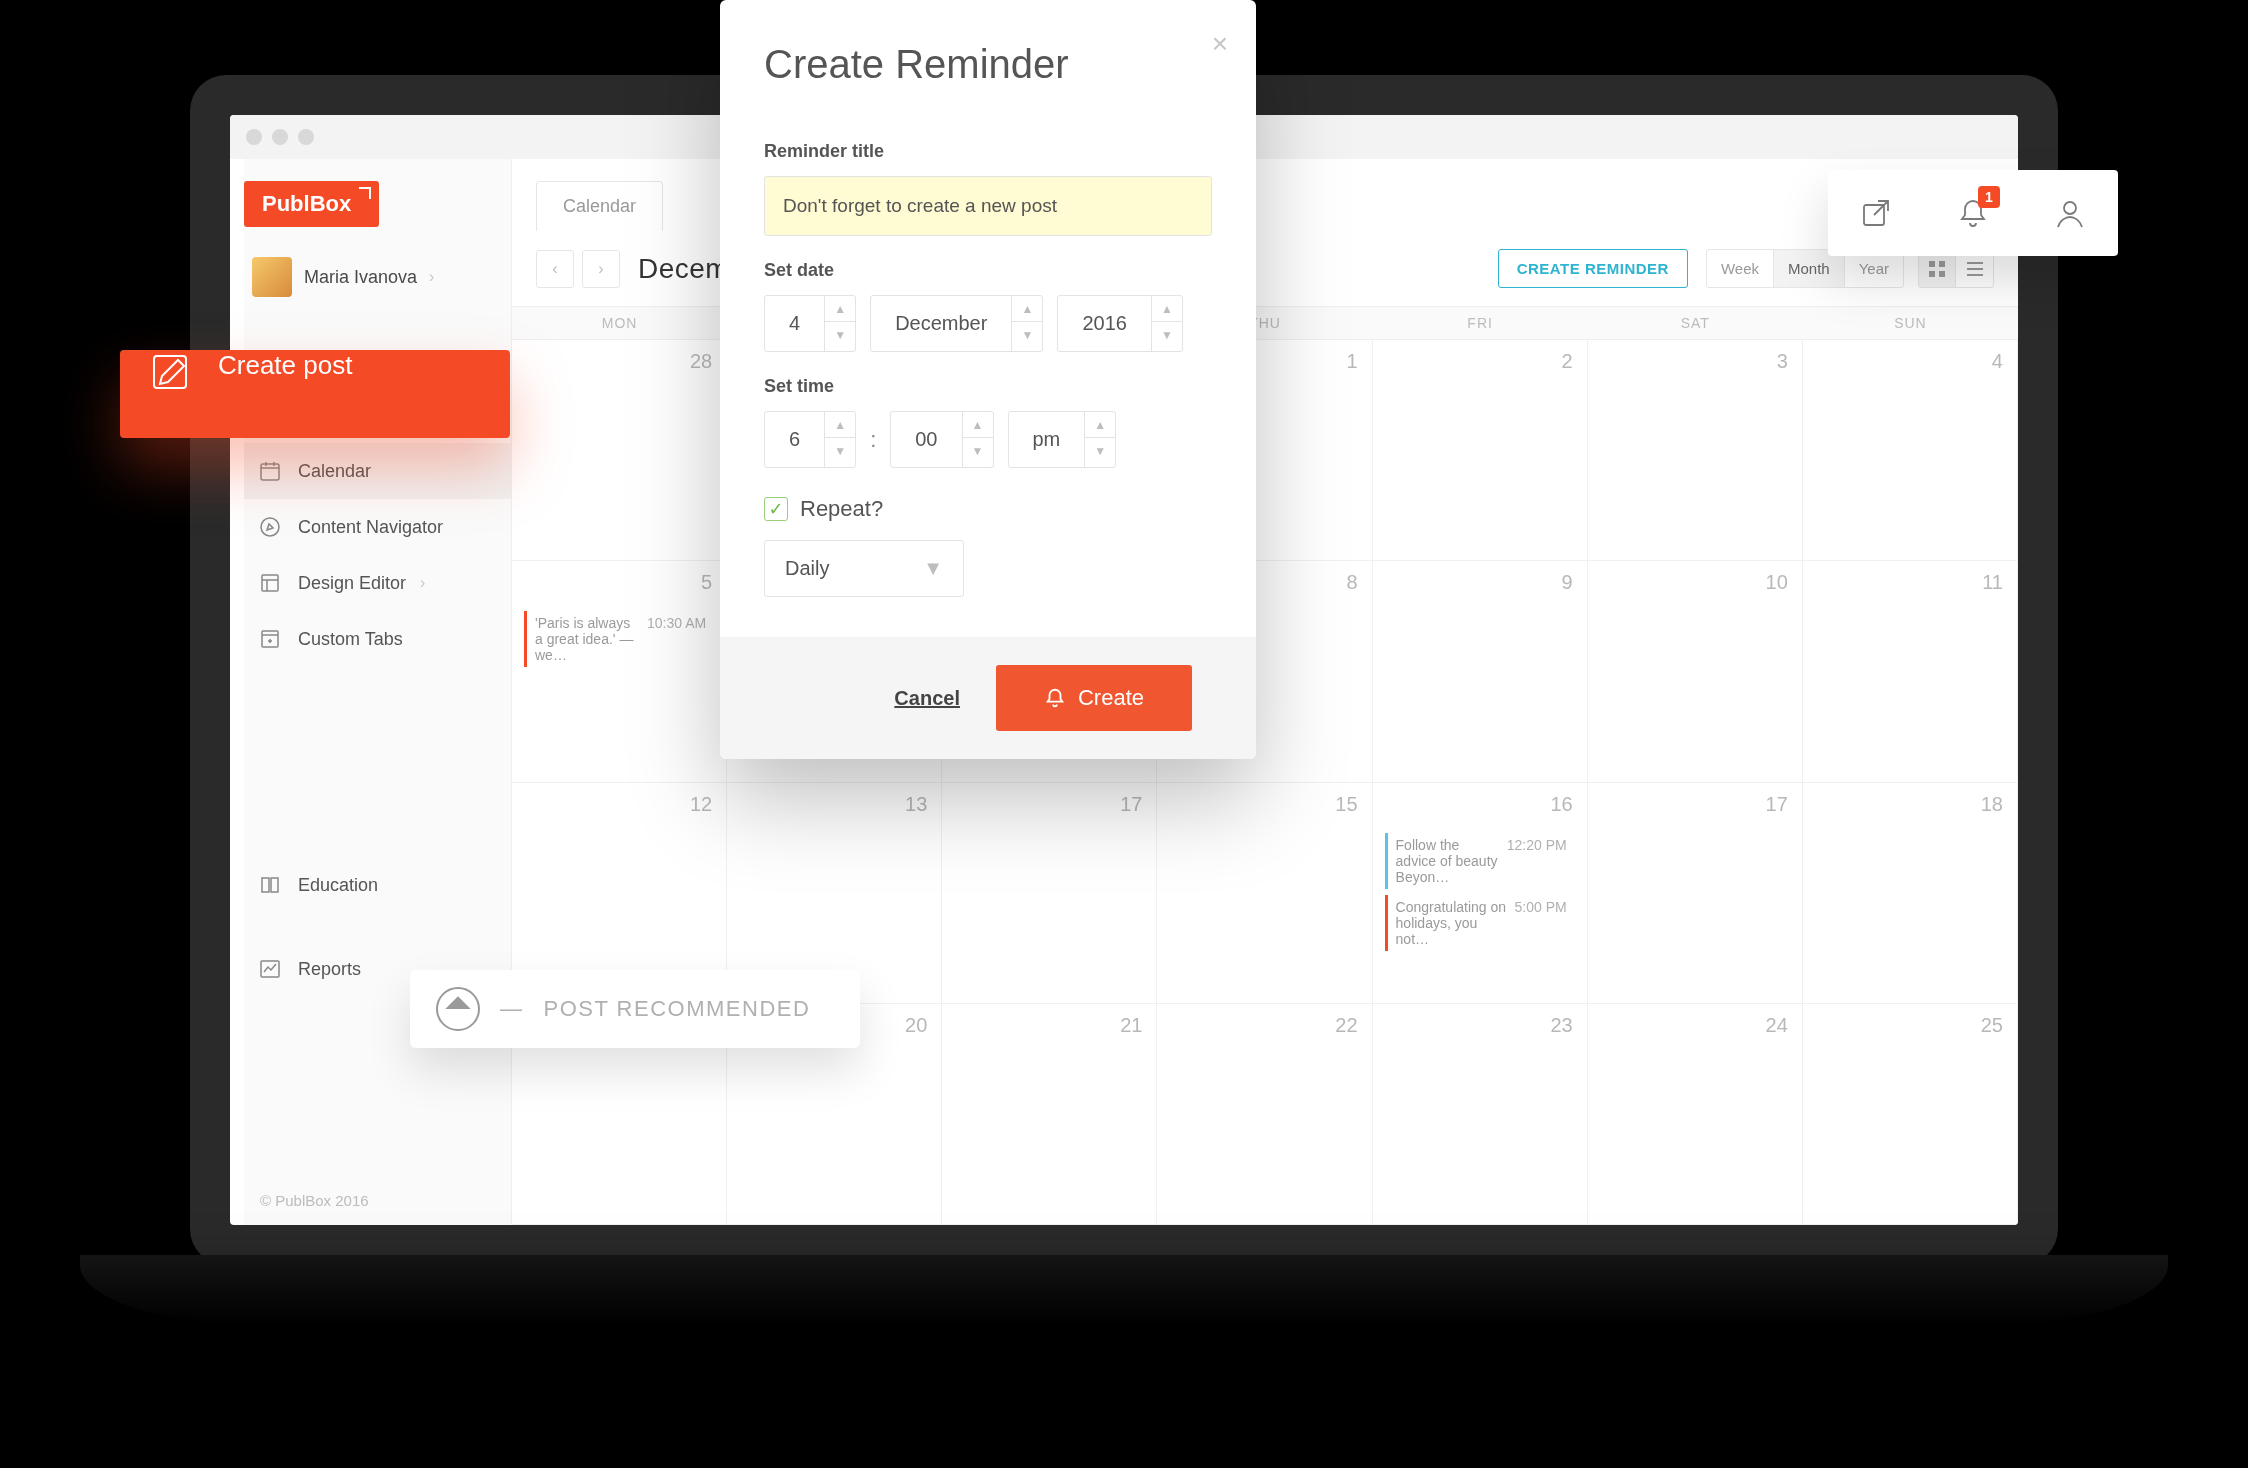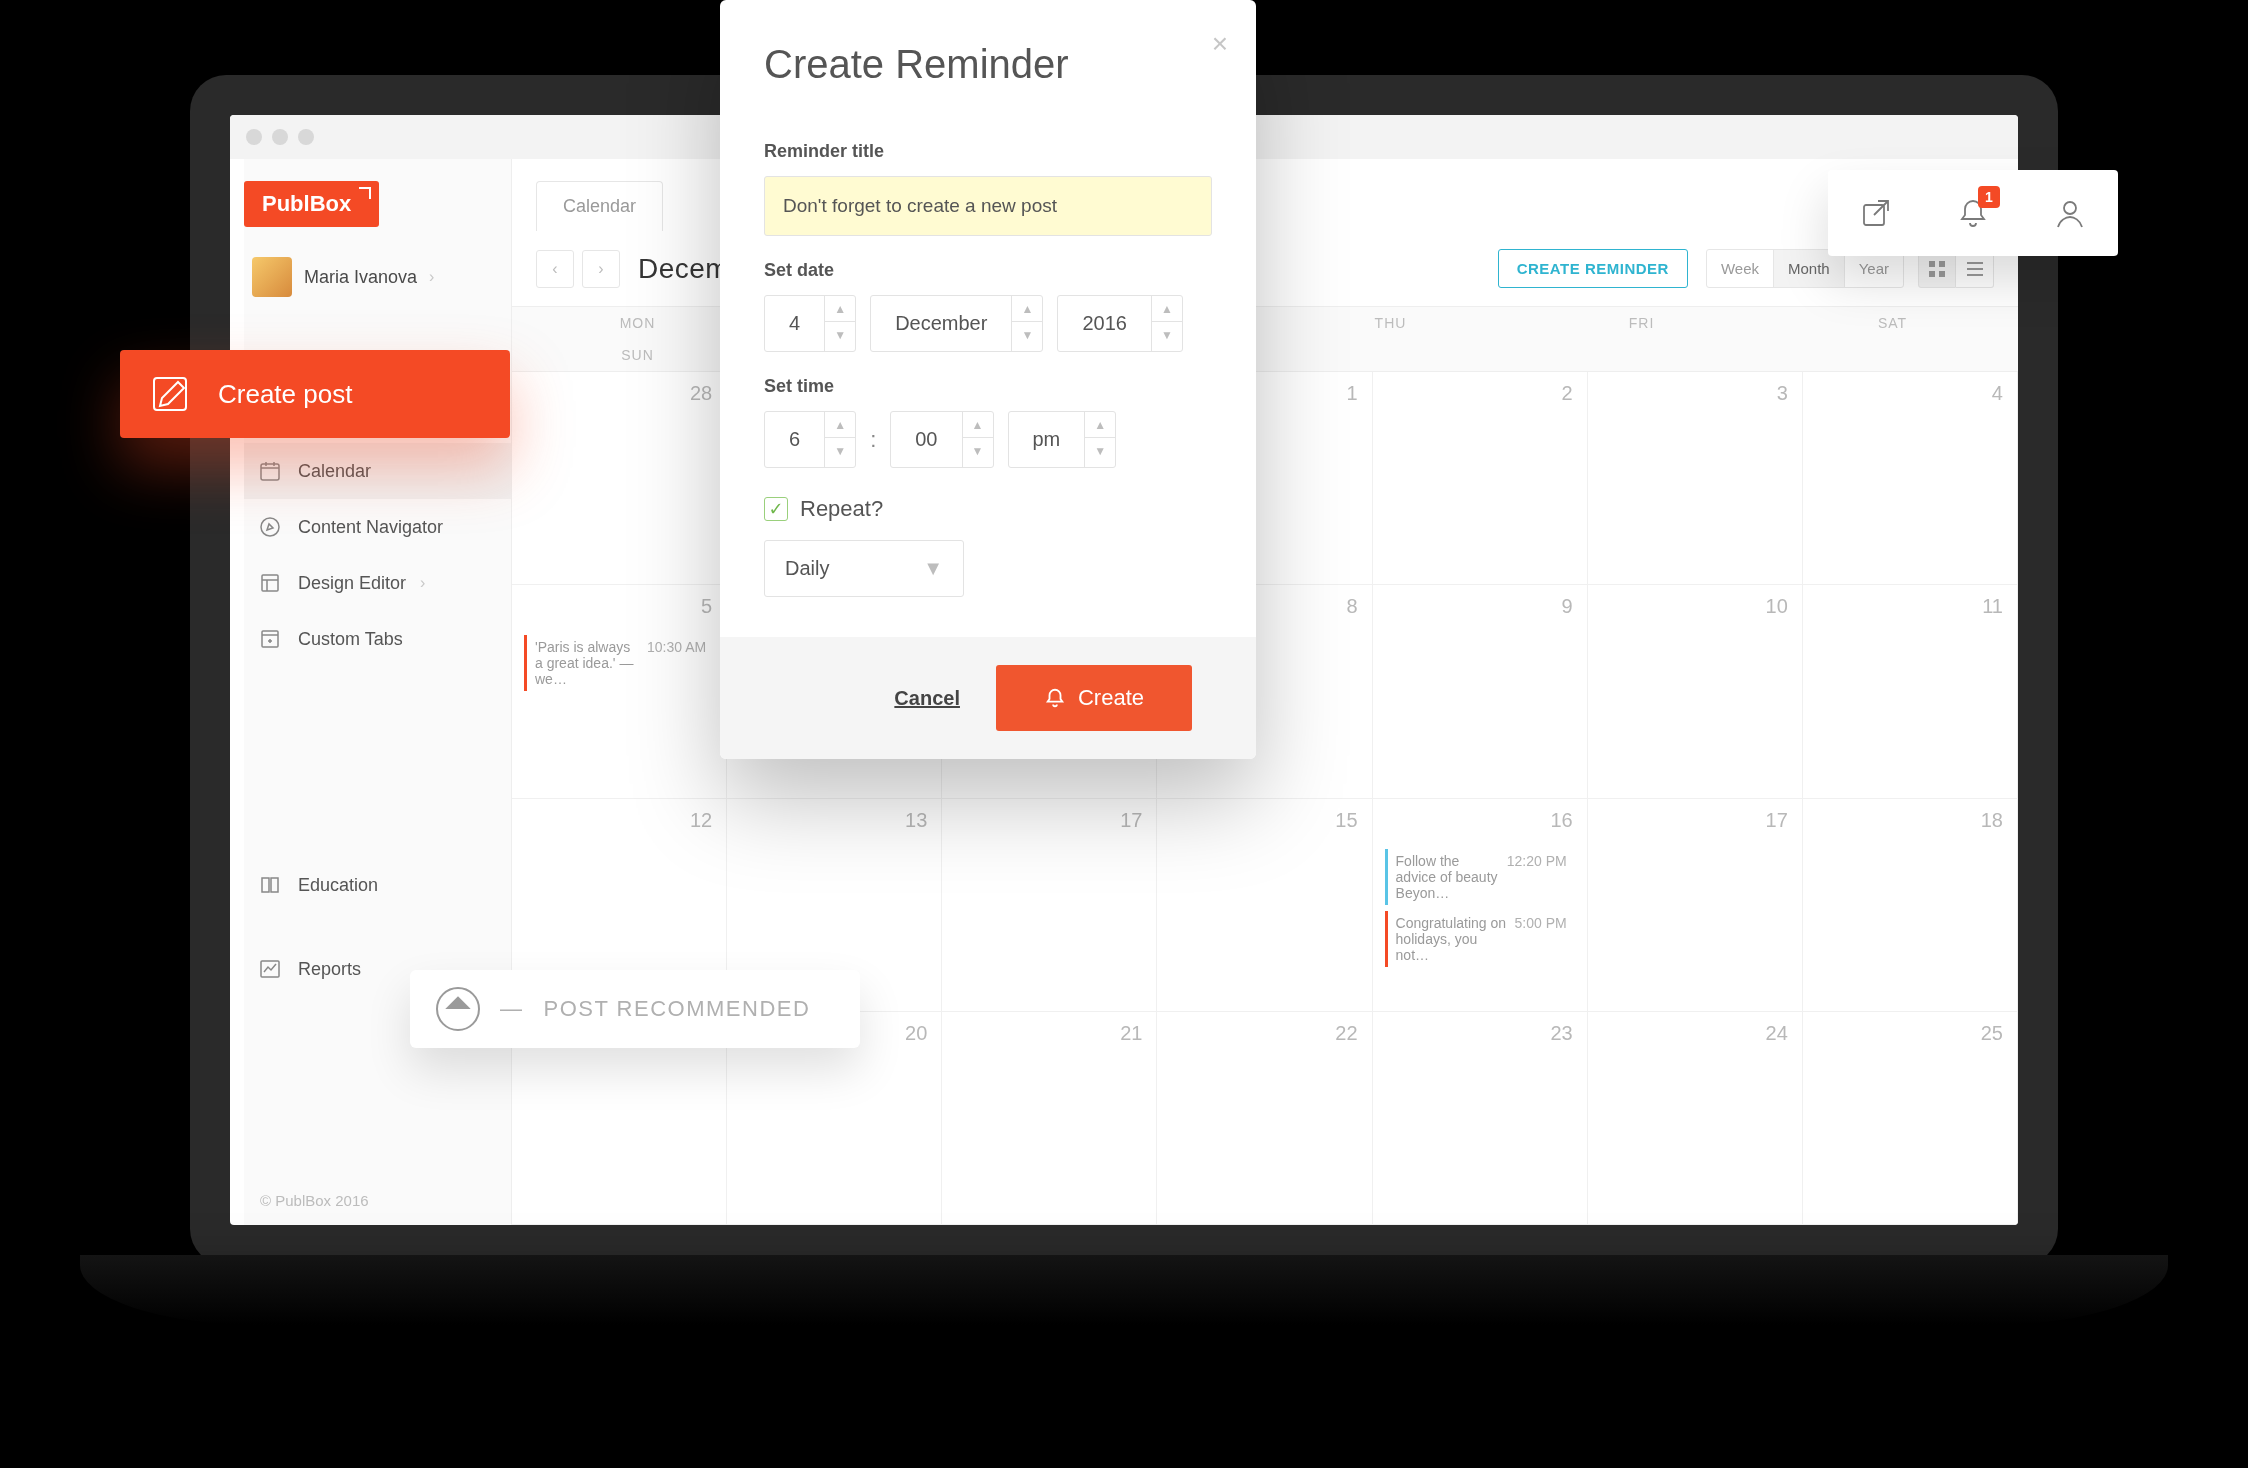--- a/index.html
+++ b/index.html
@@ -79,35 +79,35 @@
   .create-rem { border:1.5px solid #2fb4d0; color:#2fb4d0; background:#fff; padding:10px 18px; border-radius:3px; font-size:15px; letter-spacing:.5px; font-weight:600; }
   .seg { display:flex; margin-left:18px; border:1px solid #e6e6e6; border-radius:3px; overflow:hidden; }
   .seg div { padding:10px 14px; font-size:15px; color:#9a9a9a; border-right:1px solid #e6e6e6; }
   .seg div:last-child { border-right:none; }
   .seg .sel { background:#f3f3f3; color:#666; }
   .viewbtns { display:flex; gap:0; margin-left:14px; }
   .viewbtns .sq { border-radius:0; }
   .viewbtns .sq:first-child { border-radius:3px 0 0 3px; background:#f3f3f3; }
   .viewbtns .sq:last-child { border-radius:0 3px 3px 0; border-left:none; }
 
-  .days-header { display:grid; grid-template-columns:repeat(6,1fr); background:#fafafa; border-top:1px solid #eee; border-bottom:1px solid #eee; }
+  .days-header { display:grid; grid-template-columns:repeat(7,1fr); background:#fafafa; border-top:1px solid #eee; border-bottom:1px solid #eee; }
   .days-header div { padding:8px 0; text-align:center; font-size:14px; color:#bcbcbc; letter-spacing:1px; }
   .grid { flex:1; display:grid; grid-template-columns:repeat(7,1fr); grid-template-rows:repeat(4,1fr); }
   .cell { border-right:1px solid #f0f0f0; border-bottom:1px solid #f0f0f0; position:relative; padding:10px 12px; }
   .cell .num { position:absolute; top:10px; right:14px; color:#b8b8b8; font-size:20px;text-align:right; }
   .event { margin-top:40px; border-left:3px solid #f44a25; padding:4px 8px; font-size:14px; color:#9a9a9a; display:flex; justify-content:space-between; gap:8px; }
   .event.blue { border-left-color:#59c4e6; }
   .event span.t { color:#b0b0b0; white-space:nowrap; }
   .event + .event { margin-top:6px; }
 
   
   .create-post {
     position:absolute; left:120px; top:350px; width:390px; height:88px;
     background:#f44a25; border-radius:4px; box-shadow:0 30px 60px rgba(244,74,37,.35);
-    display:flex; align-items:center; color:#fff; font-size:26px; padding:0 28px; gap:26px;
+    display:flex; color:#fff; font-size:26px; padding:0 28px; gap:26px;
   }
   .cp-ico { width:44px; height:44px; }
   .cp-ico svg { stroke:#fff; fill:none; stroke-width:2; }
 
   
   .tr-bar {
     position:absolute; right:130px; top:170px; width:290px; height:86px;
     background:#fff; border-radius:4px; box-shadow:0 24px 50px rgba(0,0,0,.15);
     display:flex; align-items:center; justify-content:space-around;
   }

